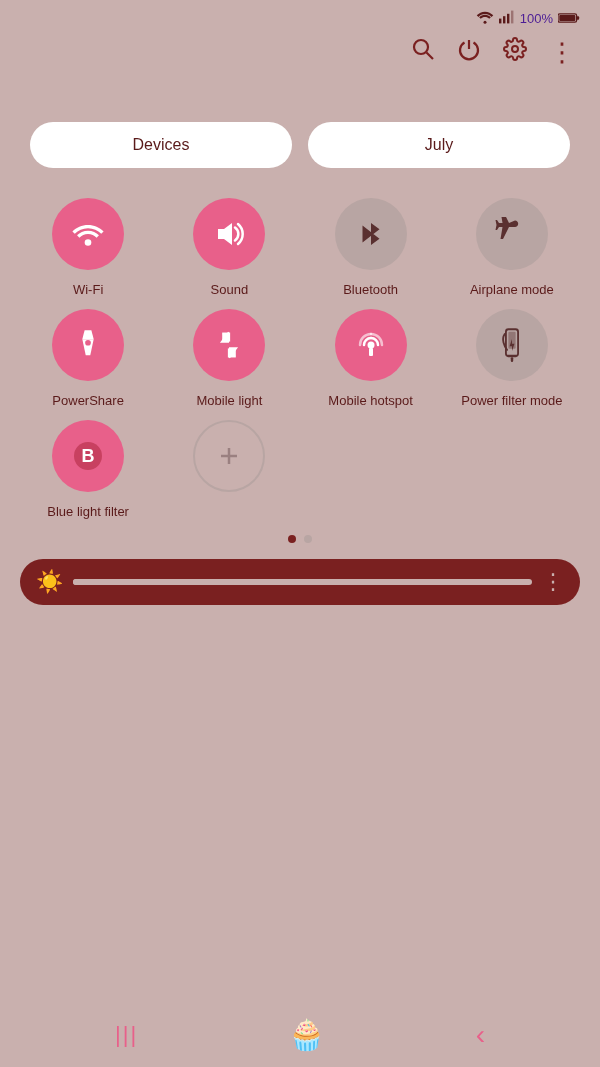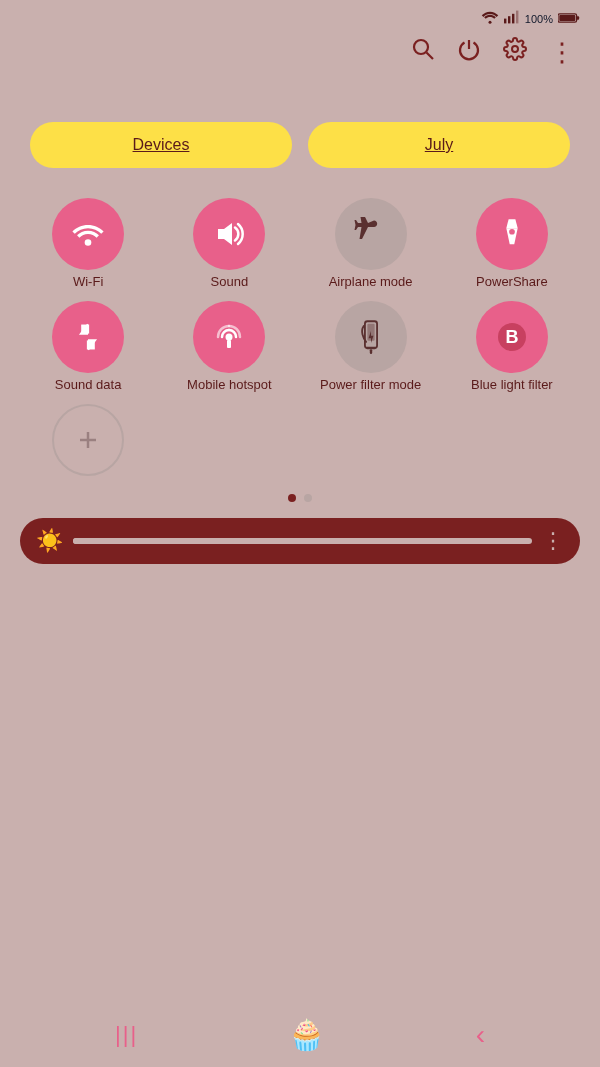--- a/index.html
+++ b/index.html
@@ -27,22 +27,22 @@
       align-items: center;
       gap: 5px;
     }
 
     .status-icon {
       color: #5a1a1a;
       font-size: 14px;
     }
 
     .battery-text {
-      color: #0f172a;
-      font-size: 11px;
+      color: #4c1d95;
+      font-size: 13px;
       font-weight: 500;
     }
 
     
     .top-actions {
       display: flex;
       justify-content: flex-end;
       align-items: center;
       padding: 5px 25px 15px;
       gap: 22px;
@@ -78,47 +78,46 @@
     
     .tab-buttons {
       display: flex;
       justify-content: center;
       gap: 16px;
       padding: 0 30px 20px;
     }
 
     .tab-btn {
       flex: 1;
-      background: #fde047;
+      background: #ffffff;
       border: none;
       border-radius: 30px;
       padding: 14px 0;
       font-size: 16px;
       color: #5a1a1a;
       cursor: pointer;
       font-weight: 400;
-      text-decoration: underline;
     }
 
     
     .quick-settings {
       padding: 10px 20px 0;
     }
 
     .qs-grid {
       display: grid;
       grid-template-columns: repeat(4, 1fr);
       gap: 10px 5px;
     }
 
     .qs-item {
       display: flex;
       flex-direction: column;
       align-items: center;
-      gap: 4px;
+      gap: 12px;
       cursor: pointer;
     }
 
     .qs-icon-circle {
       width: 72px;
       height: 72px;
       border-radius: 50%;
       display: flex;
       align-items: center;
       justify-content: center;
@@ -324,20 +323,28 @@
       <div class="qs-icon-circle active">
         <svg width="34" height="34" viewBox="0 0 34 34" fill="white">
           <polygon points="6,12 6,22 12,22 20,28 20,6 12,12"></polygon>
           <path d="M23 10.5a8 8 0 0 1 0 13" stroke="white" stroke-width="2.5" fill="none" stroke-linecap="round"></path>
           <path d="M26 7a13 13 0 0 1 0 20" stroke="white" stroke-width="2.5" fill="none" stroke-linecap="round"></path>
         </svg>
       </div>
       <span class="qs-label">Sound</span>
     </div>
 
+    <div class="qs-item">
+      <div class="qs-icon-circle inactive">
+        <svg width="30" height="34" viewBox="0 0 24 28" fill="#5a3030">
+          <polyline points="5,7 19,18 12,23 12,5 19,10 5,21"></polyline>
+        </svg>
+      </div>
+      <span class="qs-label">Bluetooth</span>
+    </div>
 
 
     <div class="qs-item">
       <div class="qs-icon-circle inactive">
         <svg width="34" height="34" viewBox="0 0 34 34" fill="#5a3030">
           <path d="M20 3.5c1.8 0 3.2 1.4 3.2 3.2S21.8 9.9 20 9.9L14 9.9l-6 12h-2.5l2-12H4l-2 3H0.5l1-5-1-5H2l2 3h3.5l-2-12H8l6 12z"></path>
         </svg>
       </div>
       <span class="qs-label">Airplane mode</span>
     </div>
@@ -359,21 +366,21 @@
           <polyline points="14,4 8,12 14,12" stroke="white" stroke-width="2" fill="none"></polyline>
           <line x1="14" y1="4" x2="14" y2="12" stroke="white" stroke-width="2"></line>
           <polyline points="14,26 20,18 14,18" stroke="white" stroke-width="2" fill="none"></polyline>
           <line x1="14" y1="26" x2="14" y2="18" stroke="white" stroke-width="2"></line>
           <polygon points="8,4 14,4 14,12 8,12" fill="white"></polygon>
           <polygon points="20,26 14,26 14,18 20,18" fill="white"></polygon>
           <path d="M8 5 L14 5 L14 11 Z" fill="white"></path>
           <path d="M20 25 L14 25 L14 19 Z" fill="white"></path>
         </svg>
       </div>
-      <span class="qs-label">Sound data</span>
+      <span class="qs-label">Mobile light</span>
     </div>
 
     <div class="qs-item">
       <div class="qs-icon-circle active">
         <svg width="34" height="34" viewBox="0 0 34 34" fill="white">
           <path d="M17 10a7 7 0 0 1 7 7" stroke="white" stroke-width="2.5" fill="none" stroke-linecap="round"></path>
           <path d="M17 10a7 7 0 0 0-7 7" stroke="white" stroke-width="2.5" fill="none" stroke-linecap="round"></path>
           <path d="M17 6a11 11 0 0 1 11 11" stroke="white" stroke-width="2.5" fill="none" stroke-linecap="round" opacity="0.6"></path>
           <path d="M17 6a11 11 0 0 0-11 11" stroke="white" stroke-width="2.5" fill="none" stroke-linecap="round" opacity="0.6"></path>
           <circle cx="17" cy="17" r="3.5"></circle>

